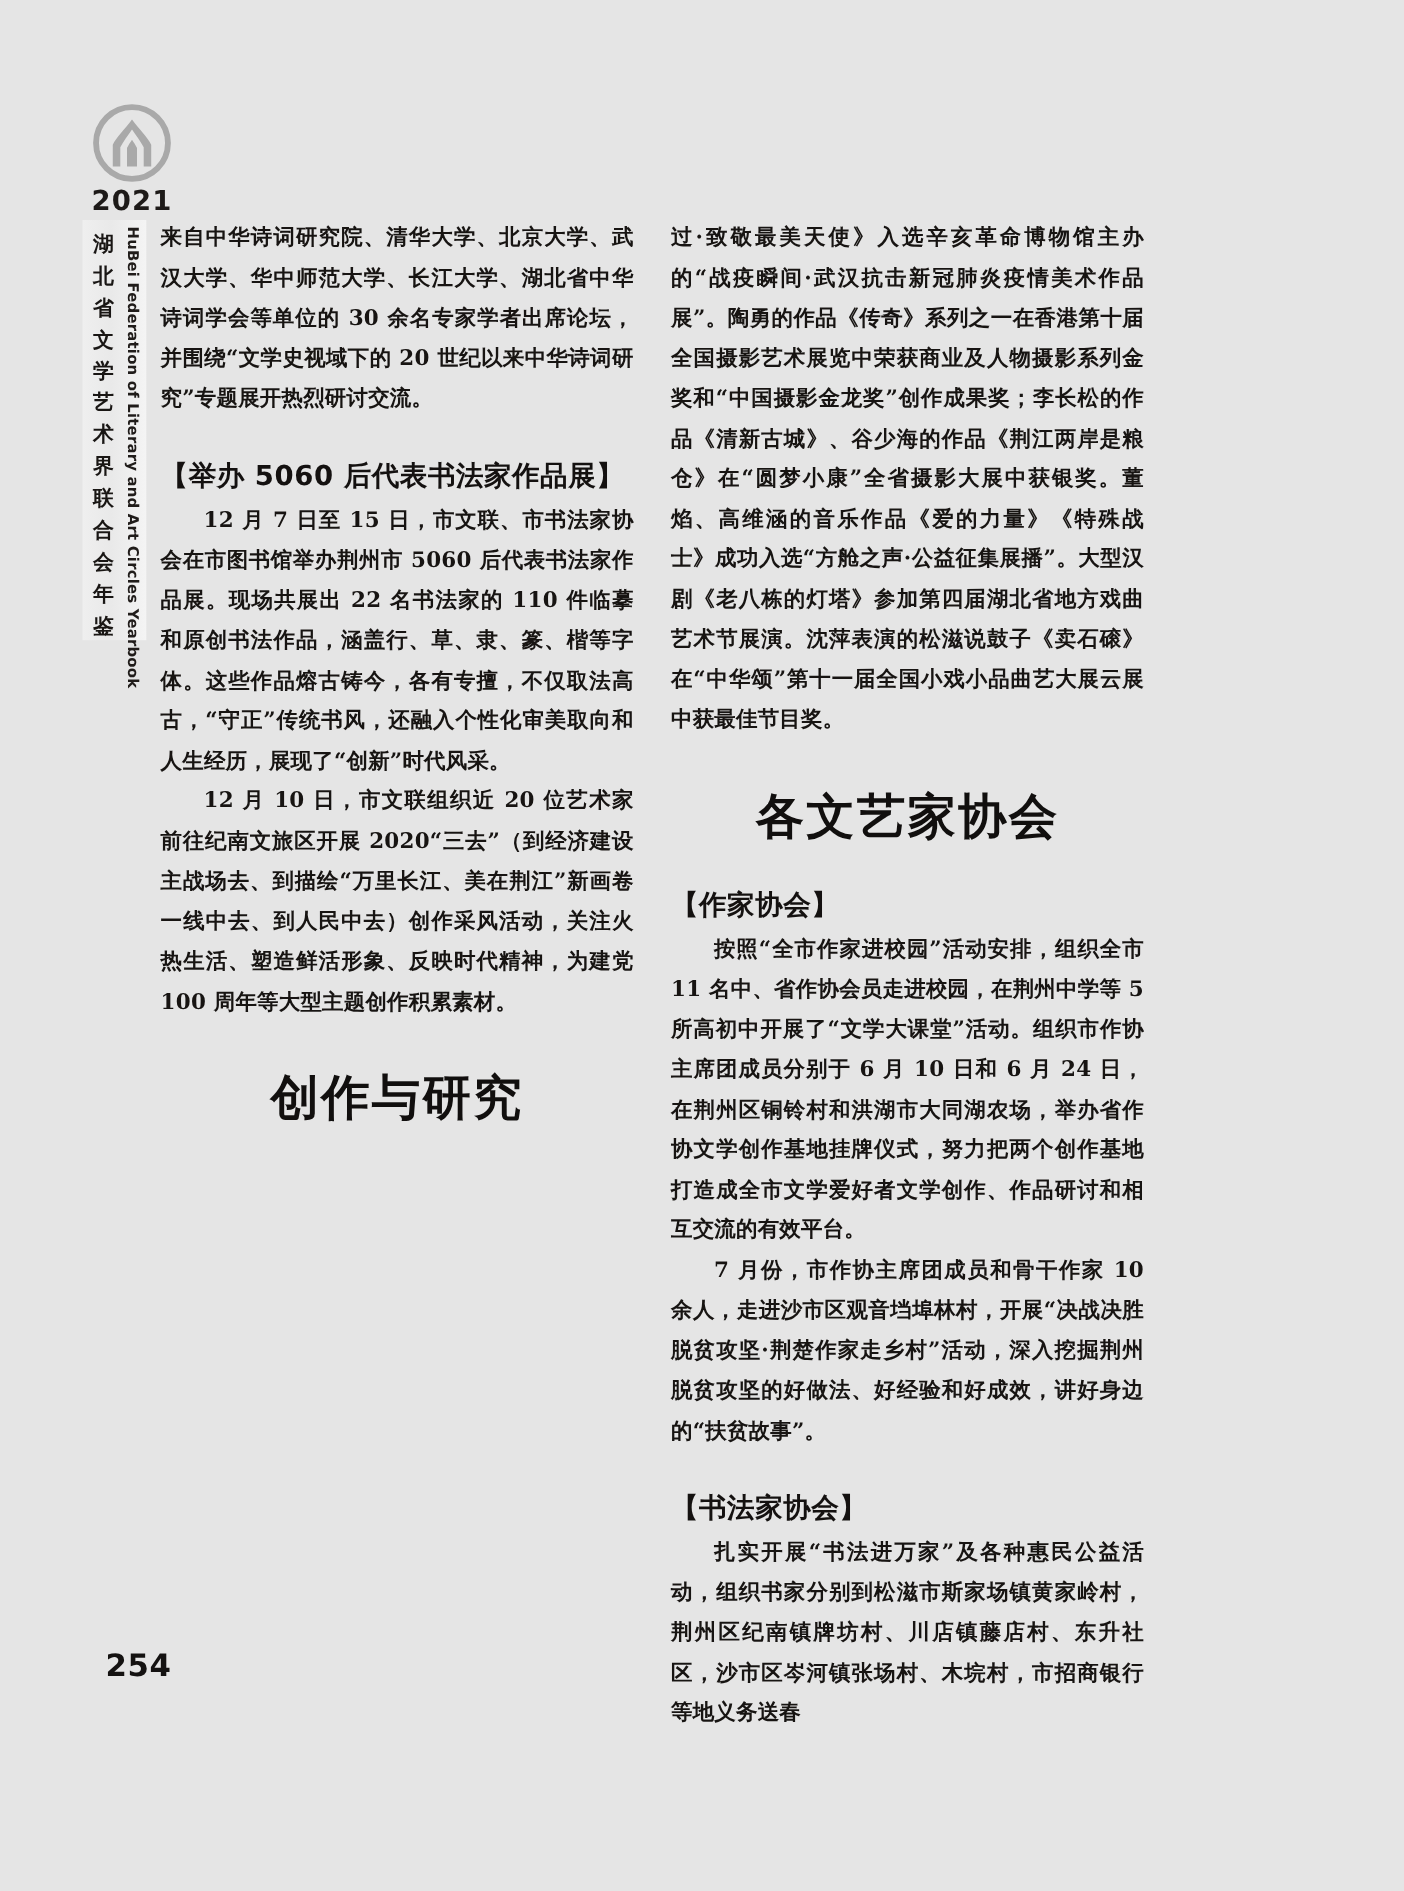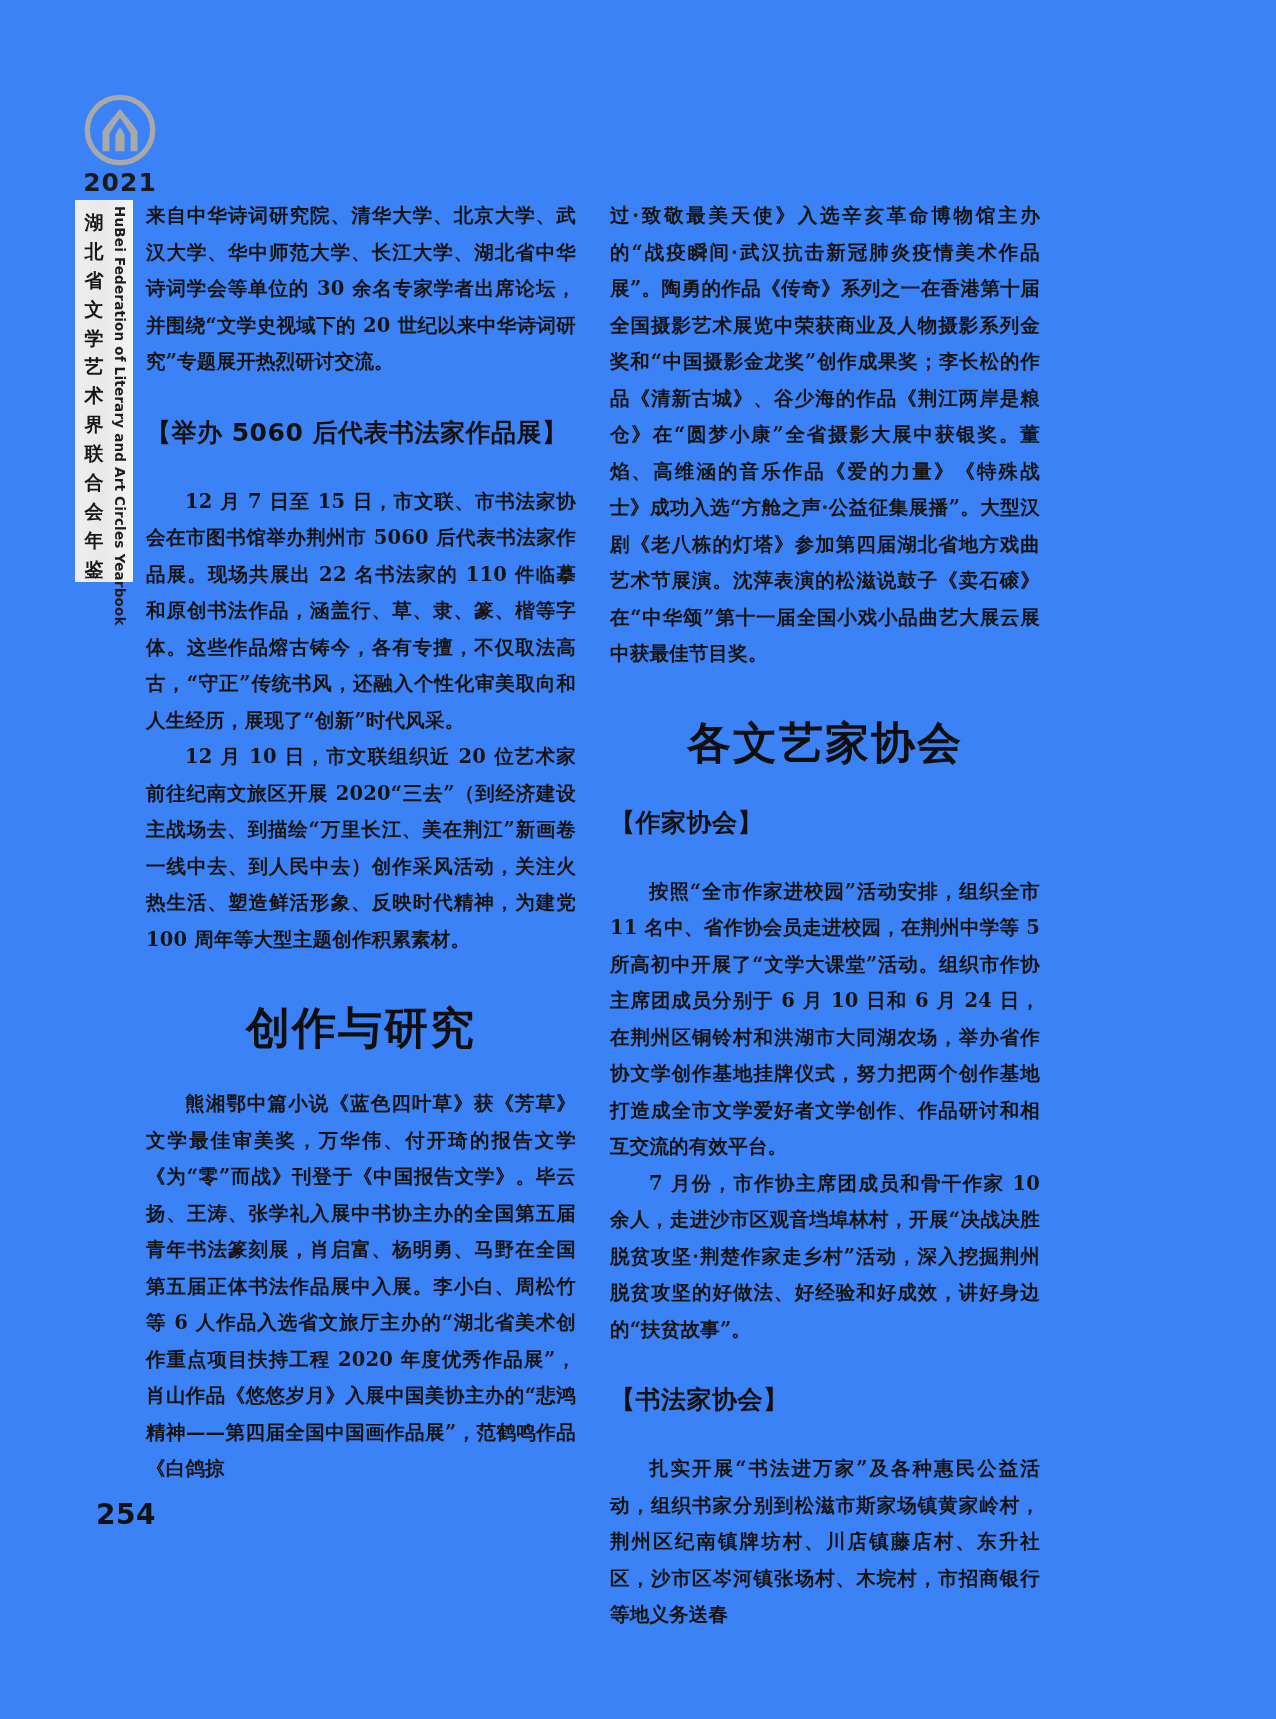--- a/index.html
+++ b/index.html
@@ -12,21 +12,21 @@
     height: 1719px;
     position: relative;
     font-family: "DejaVu Serif", "Liberation Serif", serif;
     color: #1a1614;
     overflow: hidden;
   }
 
   .page {
     position: absolute;
     inset: 0;
-    background: #3b82f6;
+    background: #e5e5e5;
   }
 
   
   .masthead {
     position: absolute;
     left: 74px;
     top: 92px;
     width: 92px;
     text-align: center;
   }
@@ -102,21 +102,21 @@
     margin: 0 0 0 0;
     font-family: "DejaVu Serif", "Liberation Serif", serif;
     font-weight: 700;
     font-size: 19.5px;
     line-height: 36.5px;
     text-align: justify;
     text-justify: inter-character;
     color: #171412;
     letter-spacing: 0.2px;
   }
-  p.body.indent { text-indent: 2em; margin-top: 29px; }
+  p.body.indent { text-indent: 2em; }
   p.body + p.body { margin-top: 0; }
 
   h3.sub {
     margin: 30px 0 0 0;
     font-family: "DejaVu Sans", "Liberation Sans", sans-serif;
     font-weight: 700;
     font-size: 25px;
     line-height: 44px;
     color: #141110;
     letter-spacing: 0.5px;
@@ -177,21 +177,20 @@
     </div>
     <div class="sidebar-en">HuBei Federation of Literary and Art Circles Yearbook</div>
   </div>
 
   <div class="col col-left">
     <p class="body">来自中华诗词研究院、清华大学、北京大学、武汉大学、华中师范大学、长江大学、湖北省中华诗词学会等单位的 30 余名专家学者出席论坛，并围绕“文学史视域下的 20 世纪以来中华诗词研究”专题展开热烈研讨交流。</p>
     <h3 class="sub">【举办 5060 后代表书法家作品展】</h3>
     <p class="body indent">12 月 7 日至 15 日，市文联、市书法家协会在市图书馆举办荆州市 5060 后代表书法家作品展。现场共展出 22 名书法家的 110 件临摹和原创书法作品，涵盖行、草、隶、篆、楷等字体。这些作品熔古铸今，各有专擅，不仅取法高古，“守正”传统书风，还融入个性化审美取向和人生经历，展现了“创新”时代风采。</p>
     <p class="body indent">12 月 10 日，市文联组织近 20 位艺术家前往纪南文旅区开展 2020“三去”（到经济建设主战场去、到描绘“万里长江、美在荆江”新画卷一线中去、到人民中去）创作采风活动，关注火热生活、塑造鲜活形象、反映时代精神，为建党 100 周年等大型主题创作积累素材。</p>
     <h2 class="section">创作与研究</h2>
-    <p class="body indent">熊湘鄂中篇小说《蓝色四叶草》获《芳草》文学最佳审美奖，万华伟、付开琦的报告文学《为“零”而战》刊登于《中国报告文学》。毕云扬、王涛、张学礼入展中书协主办的全国第五届青年书法篆刻展，肖启富、杨明勇、马野在全国第五届正体书法作品展中入展。李小白、周松竹等 6 人作品入选省文旅厅主办的“湖北省美术创作重点项目扶持工程 2020 年度优秀作品展”，肖山作品《悠悠岁月》入展中国美协主办的“悲鸿精神——第四届全国中国画作品展”，范鹤鸣作品《白鸽掠</p>
   </div>
 
   <div class="col col-right">
     <p class="body">过·致敬最美天使》入选辛亥革命博物馆主办的“战疫瞬间·武汉抗击新冠肺炎疫情美术作品展”。陶勇的作品《传奇》系列之一在香港第十届全国摄影艺术展览中荣获商业及人物摄影系列金奖和“中国摄影金龙奖”创作成果奖；李长松的作品《清新古城》、谷少海的作品《荆江两岸是粮仓》在“圆梦小康”全省摄影大展中获银奖。董焰、高维涵的音乐作品《爱的力量》《特殊战士》成功入选“方舱之声·公益征集展播”。大型汉剧《老八栋的灯塔》参加第四届湖北省地方戏曲艺术节展演。沈萍表演的松滋说鼓子《卖石磙》在“中华颂”第十一届全国小戏小品曲艺大展云展中获最佳节目奖。</p>
     <h2 class="section">各文艺家协会</h2>
     <h3 class="sub">【作家协会】</h3>
     <p class="body indent">按照“全市作家进校园”活动安排，组织全市 11 名中、省作协会员走进校园，在荆州中学等 5 所高初中开展了“文学大课堂”活动。组织市作协主席团成员分别于 6 月 10 日和 6 月 24 日，在荆州区铜铃村和洪湖市大同湖农场，举办省作协文学创作基地挂牌仪式，努力把两个创作基地打造成全市文学爱好者文学创作、作品研讨和相互交流的有效平台。</p>
     <p class="body indent">7 月份，市作协主席团成员和骨干作家 10 余人，走进沙市区观音垱埠林村，开展“决战决胜脱贫攻坚·荆楚作家走乡村”活动，深入挖掘荆州脱贫攻坚的好做法、好经验和好成效，讲好身边的“扶贫故事”。</p>
     <h3 class="sub">【书法家协会】</h3>
     <p class="body indent">扎实开展“书法进万家”及各种惠民公益活动，组织书家分别到松滋市斯家场镇黄家岭村，荆州区纪南镇牌坊村、川店镇藤店村、东升社区，沙市区岑河镇张场村、木垸村，市招商银行等地义务送春</p>

